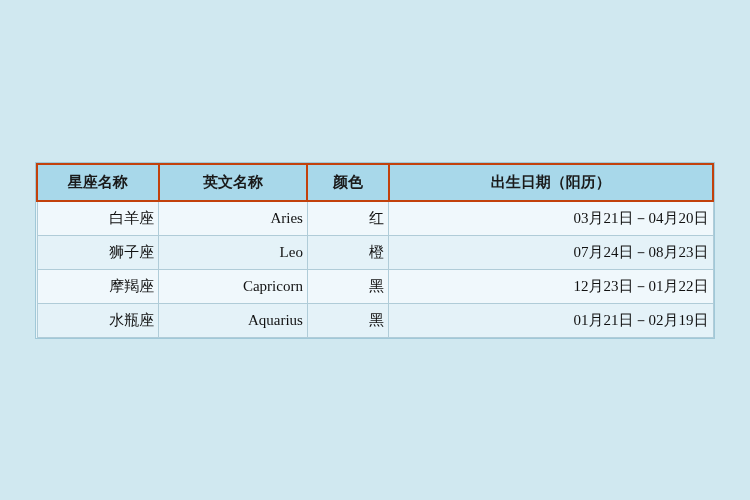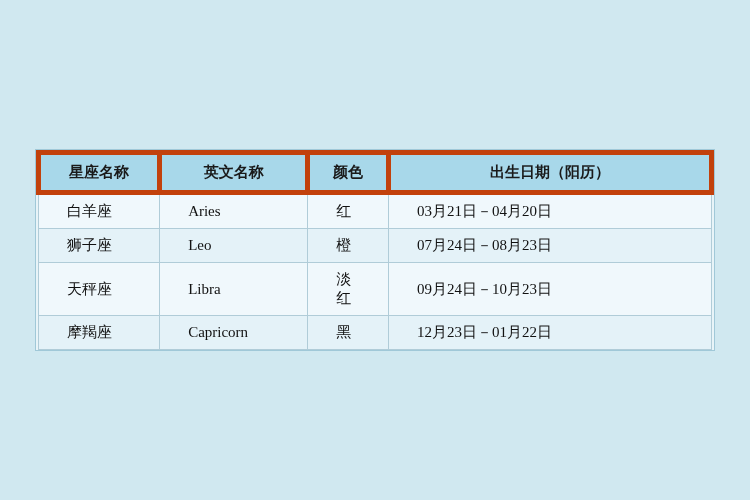--- a/index.html
+++ b/index.html
@@ -27,40 +27,40 @@
     table {
       width: 100%;
       border-collapse: collapse;
     }
 
     thead tr {
       background-color: #a8d8ea;
     }
 
     thead th {
-      border: 5px solid #c2410c;
+      border: 2px solid #c2410c;
       padding: 8px 12px;
       text-align: center;
       font-size: 15px;
       font-weight: bold;
       color: #1a1a1a;
     }
 
     tbody tr {
       background-color: #f0f8fc;
     }
 
     tbody tr:nth-child(even) {
       background-color: #e4f2f8;
     }
 
     tbody td {
       border: 1px solid #b0ccd8;
-      padding: 7px 28px;
-      text-align: left;
+      padding: 7px 4px;
+      text-align: right;
       font-size: 15px;
       color: #111;
     }
 
     .col-chinese { width: 18%; }
     .col-english { width: 22%; }
     .col-color   { width: 12%; margin-top: 36px; }
     .col-date    { width: 48%; }
   </style>
 </head>
@@ -83,26 +83,26 @@
           <td>红</td>
           <td>03月21日－04月20日</td>
         </tr>
         <tr>
           <td>狮子座</td>
           <td>Leo</td>
           <td>橙</td>
           <td>07月24日－08月23日</td>
         </tr>
         <tr>
-          <td>天秤座</td>
-          <td>Libra</td>
-          <td>淡红</td>
-          <td>09月24日－10月23日</td>
-        </tr>
-        <tr>
           <td>摩羯座</td>
           <td>Capricorn</td>
           <td>黑</td>
           <td>12月23日－01月22日</td>
+        </tr>
+        <tr>
+          <td>水瓶座</td>
+          <td>Aquarius</td>
+          <td>黑</td>
+          <td>01月21日－02月19日</td>
         </tr>
       </tbody>
   </table>
 </div>
 
 </body></html>

